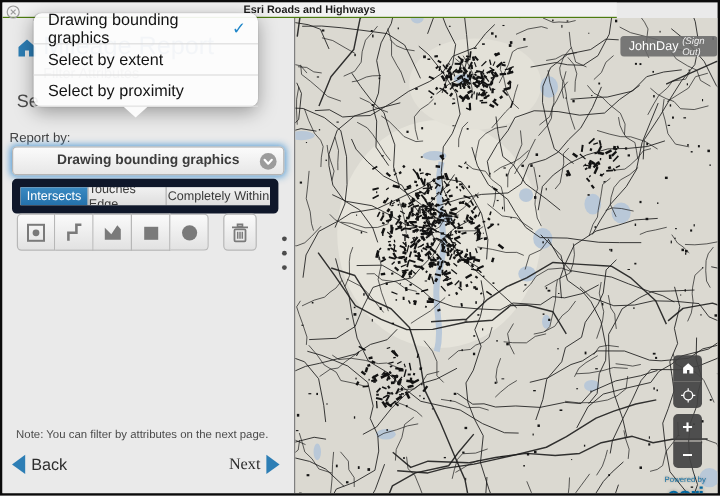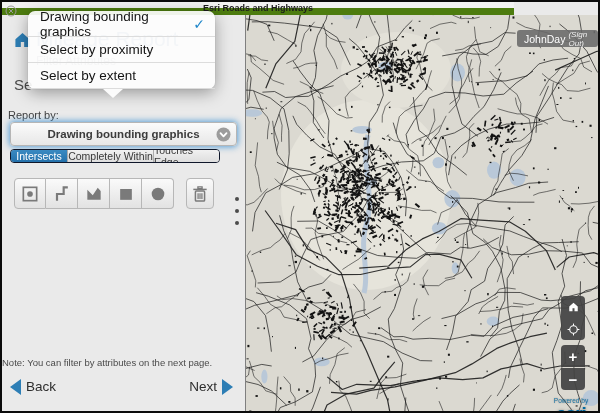--- a/index.html
+++ b/index.html
@@ -2,65 +2,65 @@
 <html><head>
 <meta charset="utf-8">
 <style>
   * { margin:0; padding:0; box-sizing:border-box; }
   body { background:#fff; font-family:"Liberation Sans","DejaVu Sans",sans-serif; }
   .window { position:relative; width:600px; height:413px; border:2px solid #0b0b0b;
             background:#eaeaea; overflow:hidden; }
 
   
   .titlebar { position:absolute; left:0; top:0; width:512px; height:13px; background:#f2f2f2;
-              border-bottom:7px solid #4d7c0f; z-index:30; }
+              border-bottom:1px solid #4d7c0f; z-index:30; }
   .titlebar .title { position:absolute; left:0; right:0; top:1px; text-align:center;
                      font-size:9px; font-weight:bold; color:#1c1c1c; }
   .close-btn { position:absolute; left:3px; top:1px; width:12px; height:12px; z-index:40; cursor:pointer; }
 
   
   .panel { position:absolute; left:0; top:13px; width:243px; height:396px; background:#eaeaea; z-index:10; }
   .widget-home { position:absolute; left:10px; top:15px; width:21px; height:20px; }
   .panel-title { position:absolute; left:34px; top:12px; font-size:21px; font-weight:400; color:#7d9cba; }
   .panel-subtitle { position:absolute; left:34px; top:39px; font-size:12px; color:#989da2; }
   .frag-label { position:absolute; left:12px; top:61px; font-size:15px; color:#4a4a4a; }
   .filterby-label { position:absolute; left:6px; top:94px; font-size:11px; color:#3f3f3f; }
 
   .method-dd { position:absolute; left:8px; top:107px; width:227px; height:24px;
                background:linear-gradient(#fbfbfb,#e7e7e7); border:1px solid #b5b5b5; border-radius:4px;
                box-shadow:0 0 6px 1px rgba(64,146,210,.85); display:flex; align-items:center;
                justify-content:center; cursor:pointer; }
   .method-dd .dd-text { font-size:11.5px; font-weight:bold; color:#3c3c3c; }
   .dd-chevron { position:absolute; right:5px; top:4px; width:15px; height:15px; }
 
-  .tabs { position:absolute; left:8px; top:134px; height:14px; display:flex;
-          border:1px solid #0f172a; border-radius:4px; overflow:hidden; background:#e4e4e4; }
+  .tabs { position:absolute; left:8px; top:134px; height:29px; display:flex;
+          border:7px solid #0f172a; border-radius:4px; overflow:hidden; background:#e4e4e4; }
   .tab { display:flex; align-items:center; justify-content:center; font-size:10.5px; color:#3a3a3a;
          background:linear-gradient(#f1f1f1,#dedede); border-right:1px solid #ababab; cursor:pointer; }
   .tab:last-child { border-right:none; }
   .tab.active { background:linear-gradient(#3a8ac2,#2471ab); color:#fff; }
   .tab-0 { width:57px; } .tab-1 { width:86px; } .tab-2 { width:65px; }
 
   .tools { position:absolute; left:12px; top:163px; display:flex; }
   .tool-btn { width:32px; height:31px; background:linear-gradient(#fafafa,#e2e2e2);
               border:1px solid #b7b7b7; border-left:none; display:flex; align-items:center;
               justify-content:center; cursor:pointer; }
   .tool-btn:first-child { border-left:1px solid #b7b7b7; border-radius:4px 0 0 4px; }
   .tool-btn:nth-child(5) { border-radius:0 4px 4px 0; }
   .trash-btn { position:absolute; left:184px; top:163px; width:28px; height:31px;
                background:linear-gradient(#fafafa,#e2e2e2); border:1px solid #b7b7b7; border-radius:4px;
                display:flex; align-items:center; justify-content:center; cursor:pointer; }
 
   .drag-dots { position:absolute; left:233px; top:182px; width:6px; height:28px;
                display:flex; flex-direction:column; justify-content:space-between; cursor:col-resize; }
   .drag-dots span { width:4px; height:4px; border-radius:50%; background:#4c4c4c; }
 
-  .note { position:absolute; left:0; top:342px; width:233px; text-align:left; font-size:9.5px; color:#4a4a4a; }
-  .nav-back { position:absolute; left:8px; top:364px; display:flex; align-items:flex-start; gap:5px; cursor:pointer; }
-  .nav-next { position:absolute; right:12px; top:364px; display:flex; align-items:flex-start; gap:5px; cursor:pointer; }
+  .note { position:absolute; left:0; top:342px; width:233px; text-align:center; font-size:9.5px; color:#4a4a4a; }
+  .nav-back { position:absolute; left:8px; top:364px; display:flex; align-items:center; gap:5px; cursor:pointer; }
+  .nav-next { position:absolute; right:12px; top:364px; display:flex; align-items:center; gap:5px; cursor:pointer;font-family:Liberation Serif, serif; }
   .nav-label { font-size:13.5px; color:#2d2d2d; }
   .chev-left { width:0; height:0; border-top:8px solid transparent; border-bottom:8px solid transparent;
                border-right:11px solid #2d7eb5; }
   .chev-right { width:0; height:0; border-top:8px solid transparent; border-bottom:8px solid transparent;
                 border-left:11px solid #2d7eb5; }
 
   
   .popover { position:absolute; left:26px; top:9px; width:187px; z-index:50;
              background:rgba(253,253,253,0.92); border-radius:7px;
              box-shadow:0 4px 16px rgba(0,0,0,0.35), 0 0 1px rgba(0,0,0,0.3); }
@@ -127,22 +127,22 @@
       <span class="dd-chevron">
         <svg width="15" height="15" viewBox="0 0 15 15">
           <circle cx="7.5" cy="7.5" r="7" fill="#9c9c9c"></circle>
           <path d="M4.5 6.2 L7.5 9.4 L10.5 6.2" fill="none" stroke="#fff" stroke-width="1.8" stroke-linecap="round" stroke-linejoin="round"></path>
         </svg>
       </span>
     </div>
 
     <div class="tabs">
       <div class="tab tab-0 active">Intersects</div>
+      <div class="tab tab-2">Touches Edge</div>
       <div class="tab tab-1">Completely Within</div>
-      <div class="tab tab-2">Touches Edge</div>
     </div>
 
     <div class="tools">
       <div class="tool-btn">
         <svg width="20" height="20" viewBox="0 0 24 24">
           <rect x="4" y="4" width="16" height="16" fill="none" stroke="#7a7a7a" stroke-width="2"></rect>
           <circle cx="12" cy="12" r="3.4" fill="#7a7a7a"></circle>
         </svg>
       </div>
       <div class="tool-btn">
@@ -1357,21 +1357,21 @@
       <div class="brand">esri</div>
     </div>
   </div>
 
   <div class="popover">
     <div class="menu-item">
       <span>Drawing bounding graphics</span>
       <span class="menu-check">✓</span>
     </div>
     <div class="menu-item">
-      <span>Select by proximity</span>
+      <span>Select by extent</span>
     </div>
     <div class="menu-item">
-      <span>Select by extent</span>
+      <span>Select by proximity</span>
     </div>
     <div class="popover-arrow"></div>
   </div>
 
 </div>
 
 </body></html>

